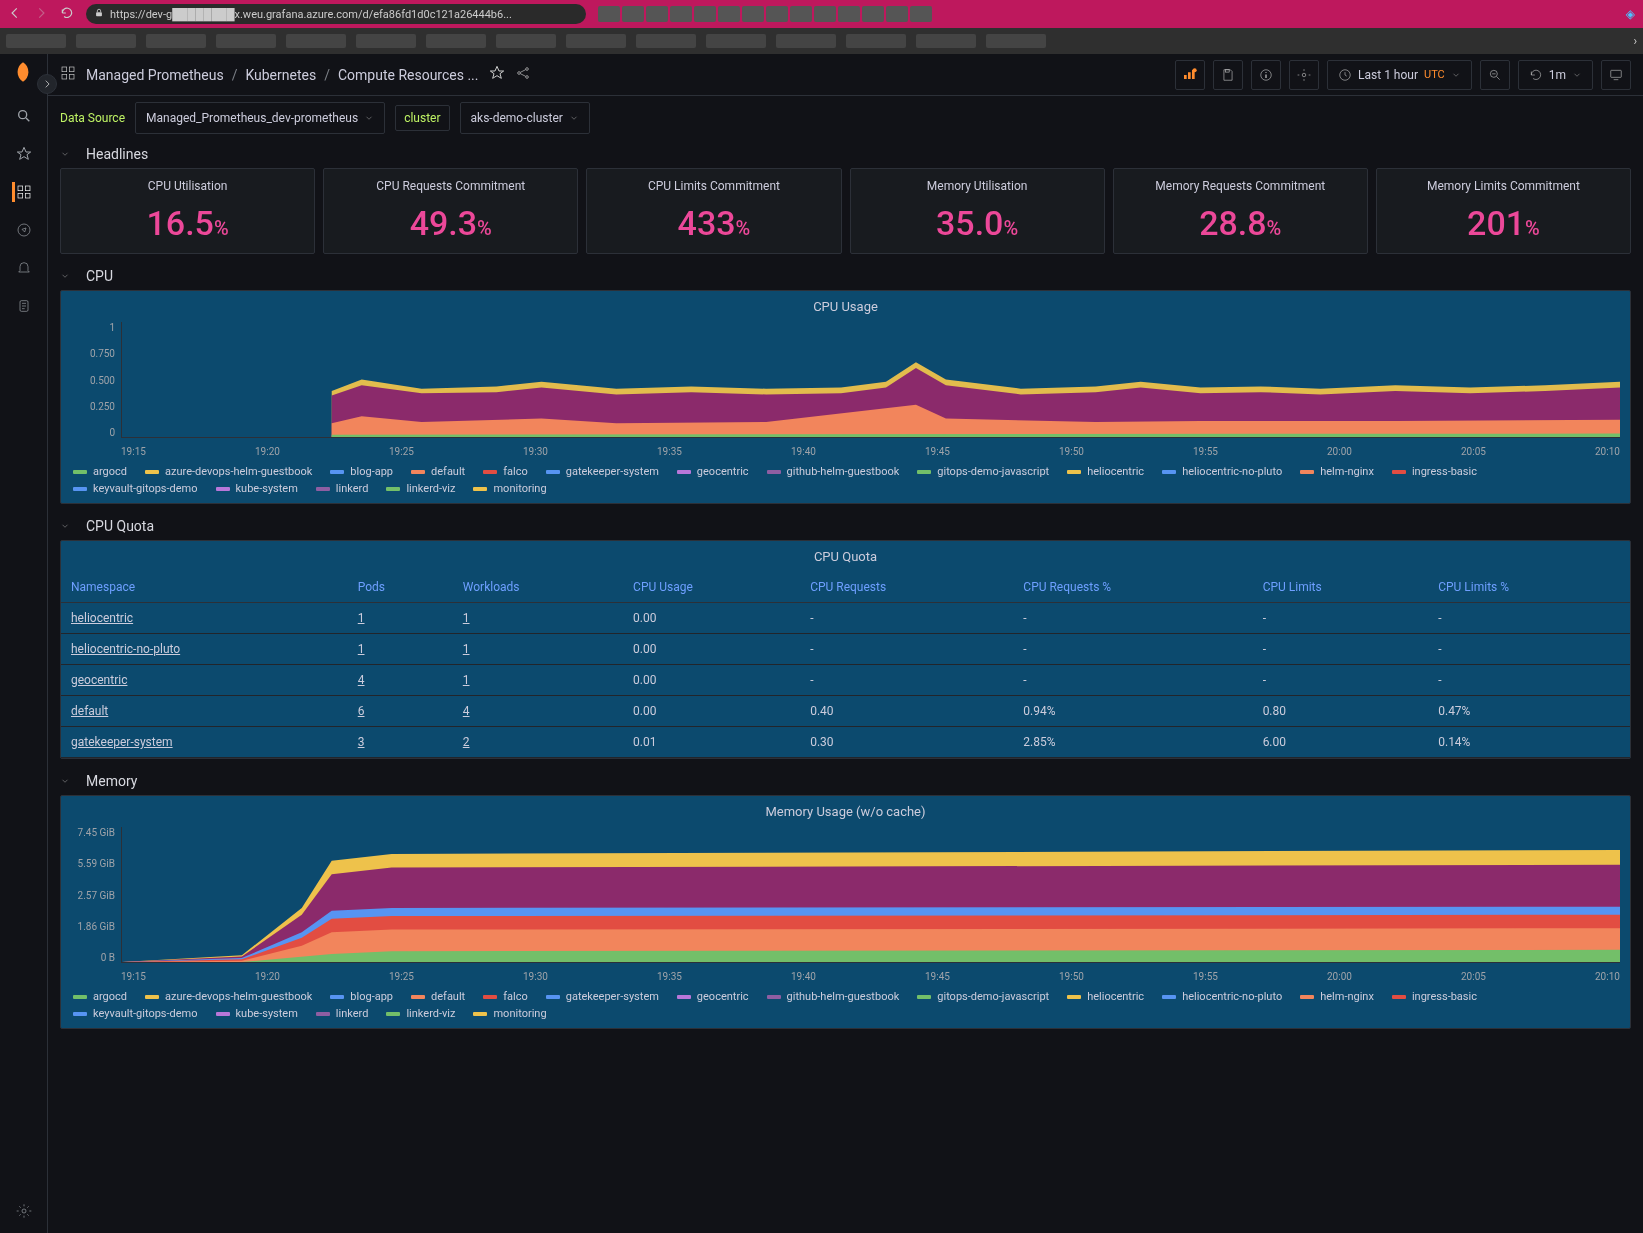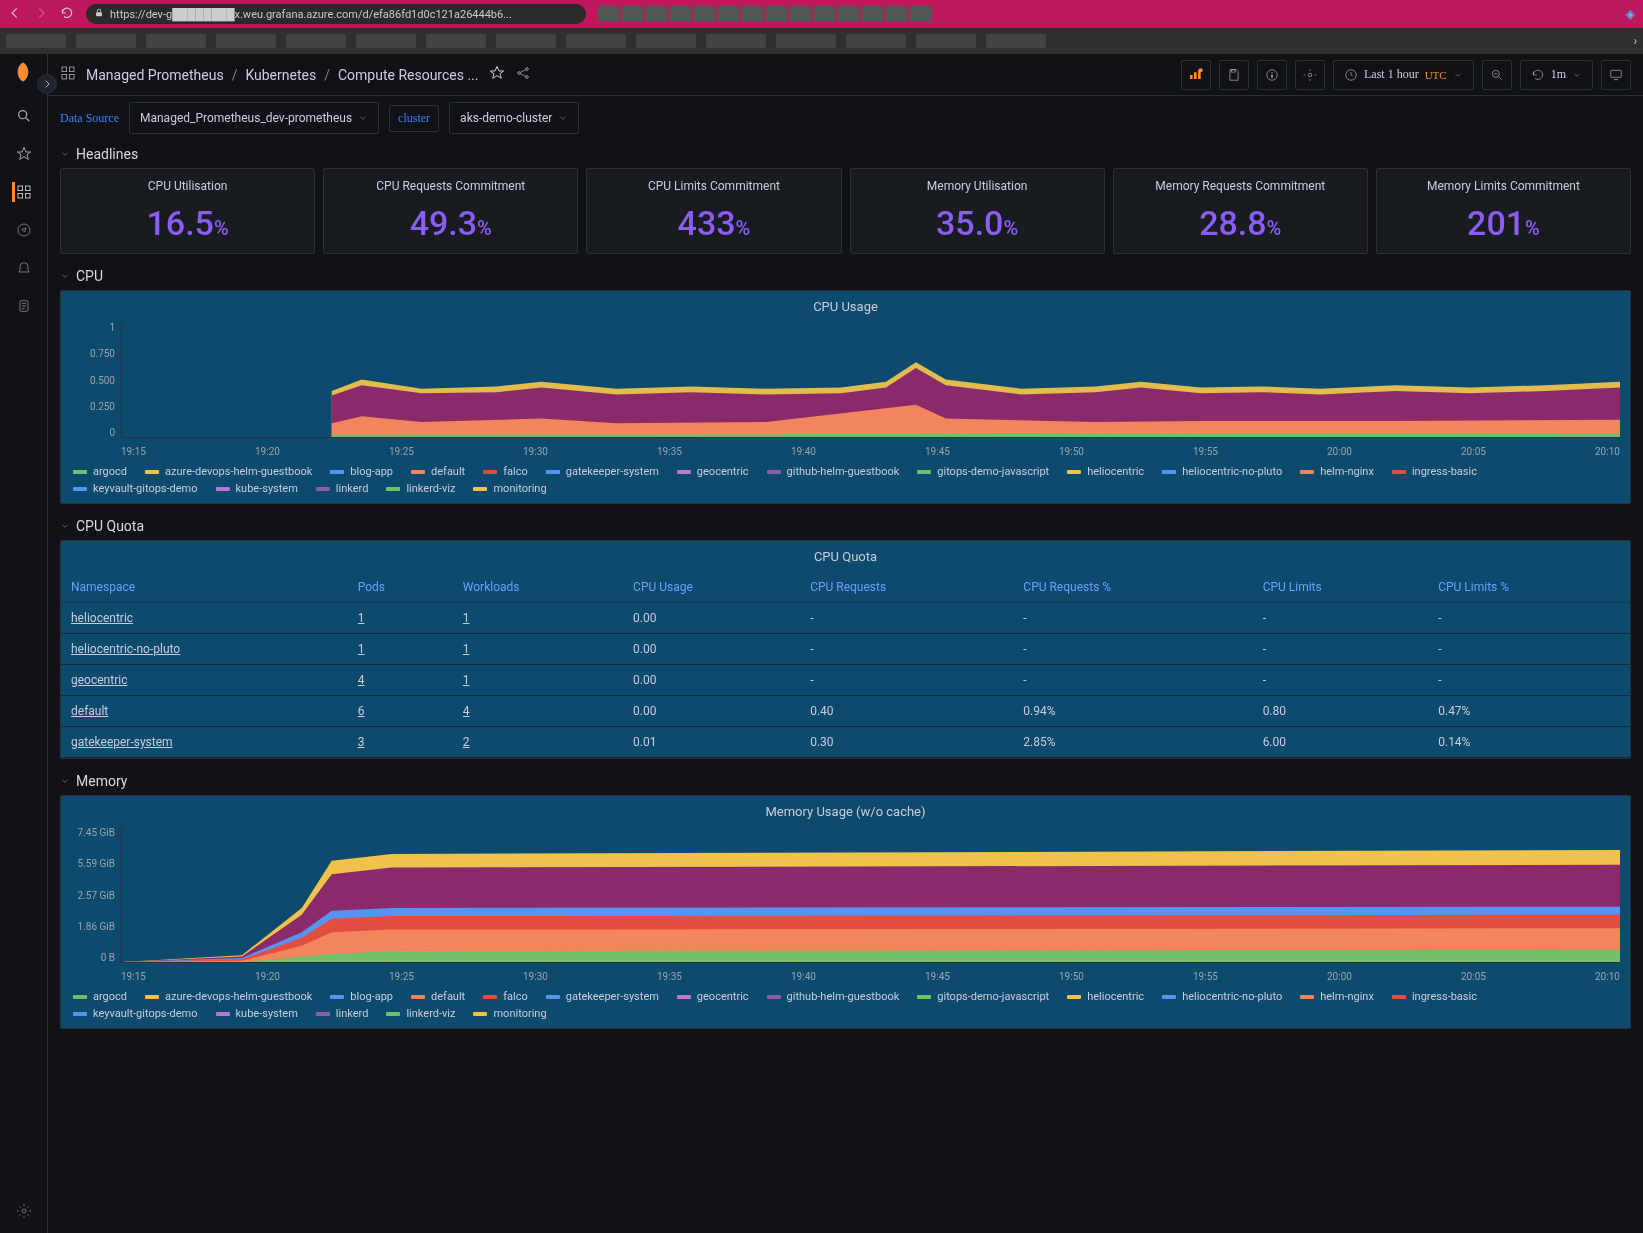--- a/index.html
+++ b/index.html
@@ -18,36 +18,36 @@
 .sidenav .logo{width:28px;height:28px;color:#ff8c2e;}
 .sidenav .expand{position:absolute;right:-10px;top:20px;width:20px;height:20px;background:#22252b;border:1px solid #2c3038;border-radius:50%;display:flex;align-items:center;justify-content:center;}
 .nav-ic{width:20px;height:20px;display:flex;align-items:center;justify-content:center;color:#9fa3a9;cursor:pointer;}
 .nav-ic.active{border-left:3px solid #ff8c2e;margin-left:-3px;color:#fff;}
 .sidenav .bottom{margin-top:auto;margin-bottom:12px;}
 
 .main{flex:1;display:flex;flex-direction:column;overflow:auto;}
 .toolbar{height:42px;display:flex;align-items:center;padding:0 12px;gap:10px;border-bottom:1px solid #2c3038;}
 .toolbar .crumbs{display:flex;align-items:flex-start;gap:8px;color:#ccccdc;font-size:14px;}
 .toolbar .crumbs .sep{color:#7b7f86;}
-.toolbar .right{margin-left:auto;display:flex;align-items:flex-start;gap:8px;font-family:Liberation Serif, serif;}
+.toolbar .right{margin-left:auto;display:flex;align-items:flex-start;gap:8px;}
 .icn-btn{width:30px;height:30px;border:1px solid #2c3038;border-radius:2px;display:flex;align-items:center;justify-content:center;color:#ccccdc;cursor:pointer;}
 .time-btn{height:30px;border:1px solid #2c3038;border-radius:2px;display:flex;align-items:center;gap:6px;padding:0 10px;color:#ccccdc;cursor:pointer;font-size:12px;}
 .time-btn .utc{color:#ff8c2e;font-size:11px;}
 
 .var-row{height:44px;display:flex;align-items:center;padding:0 12px;gap:10px;}
-.var-label{color:#3b82f6;font-size:12px;font-family:Liberation Serif, serif;}
+.var-label{color:#bef264;font-size:12px;}
 .var-sel{height:28px;border:1px solid #2c3038;border-radius:2px;padding:15px 10px;display:flex;align-items:center;gap:6px;color:#ccccdc;cursor:pointer;font-size:12px;}
 
-.row-title{display:flex;align-items:center;gap:6px;padding:6px 12px;color:#d8d9e0;font-size:14px;cursor:pointer;}
+.row-title{display:flex;align-items:center;gap:16px;padding:6px 12px;color:#d8d9e0;font-size:14px;cursor:pointer;}
 .row-title svg{transform:rotate(0deg);}
 
 .stat-row{display:flex;gap:8px;padding:0 12px 8px;}
 .stat{flex:1;background:#181b1f;border:1px solid #2c3038;border-radius:2px;padding:10px 6px;text-align:center;}
 .stat .lbl{color:#ccccdc;font-size:12px;margin-bottom:10px;}
-.stat .val{color:#8b5cf6;font-size:34px;font-weight:500;}
+.stat .val{color:#ec4899;font-size:34px;font-weight:500;}
 .stat .val .pct{font-size:20px;}
 
 .panel{margin:0 12px 8px;background:#0c4a6e;border:1px solid #2c3038;border-radius:2px;}
 .panel-title{text-align:center;padding:8px 0;color:#ccccdc;font-size:13px;}
 .chart-body{height:120px;display:flex;padding:0 10px 4px 10px;}
 .chart-body.tall{height:140px;}
 .yaxis{width:50px;display:flex;flex-direction:column;justify-content:space-between;text-align:right;padding-right:6px;color:#9fa3a9;font-size:10px;}
 .plot{flex:1;position:relative;border-left:1px solid #2c3038;border-bottom:1px solid #2c3038;}
 .plot svg{position:absolute;inset:0;width:100%;height:100%;}
 .xaxis{display:flex;justify-content:space-between;padding:4px 10px 0 60px;color:#9fa3a9;font-size:10px;}

